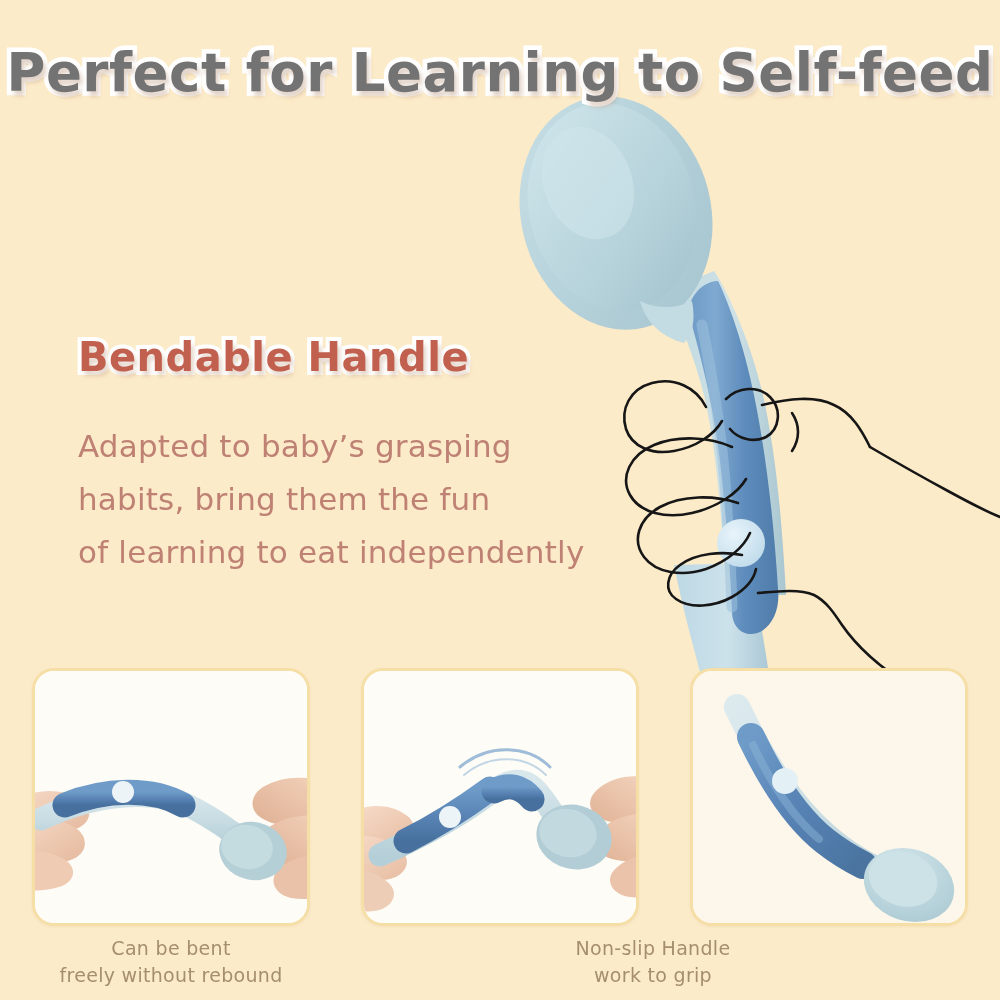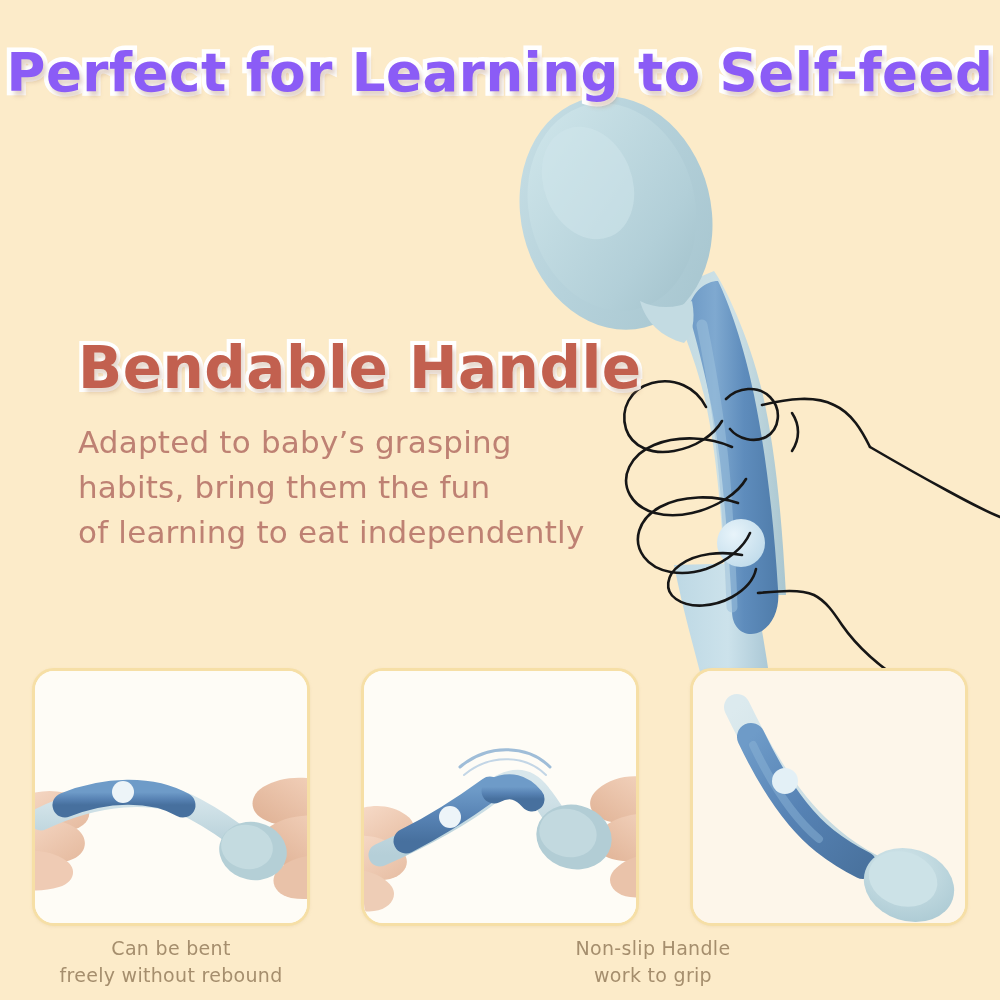--- a/index.html
+++ b/index.html
@@ -13,48 +13,48 @@
   .stage { position:absolute; left:0; top:0; width:1000px; height:1000px; overflow:hidden; }
 
   
   .headline {
     position:absolute; left:0; top:42px; width:1000px;
     text-align:center;
     font-family:"DejaVu Sans", sans-serif;
     font-weight:700;
     font-size:53px;
     letter-spacing:0.5px;
-    color:#8b5cf6;
+    color:#737373;
     -webkit-text-stroke:9px #FFFFFF;
     paint-order:stroke fill;
     text-shadow:3px 5px 4px rgba(180,140,110,0.38);
     white-space:nowrap;
   }
 
   
   .subhead {
     position:absolute; left:78px; top:334px;
     font-family:"DejaVu Sans", sans-serif;
     font-weight:700;
-    font-size:58px;
+    font-size:40px;
     letter-spacing:0.5px;
     color:#C2604F;
     -webkit-text-stroke:8px #FFFFFF;
     paint-order:stroke fill;
     text-shadow:3px 5px 4px rgba(180,140,110,0.35);
     white-space:nowrap;
     text-align:center;
   }
 
   
   .bodycopy {
     position:absolute; left:78px; top:420px;
     font-family:"DejaVu Sans", sans-serif;
     font-size:31px;
-    line-height:45px;
+    line-height:53px;
     color:#BE8173;
     letter-spacing:0.2px;
     white-space:pre-line;
   }
 
   
   .hero { position:absolute; left:470px; top:95px; width:530px; height:590px; }
   .hero svg { display:block; }
 
   

